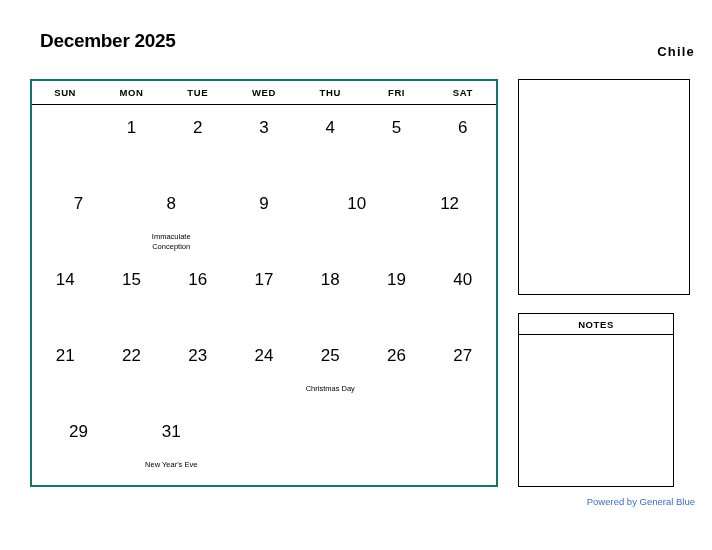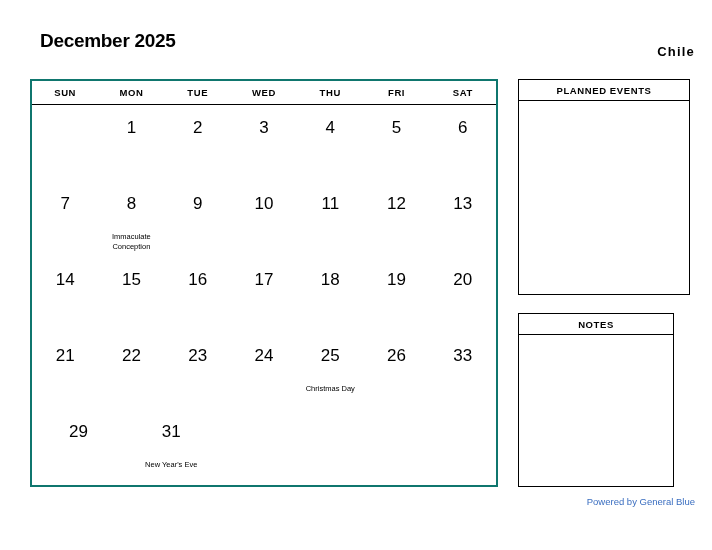--- a/index.html
+++ b/index.html
@@ -216,31 +216,23 @@
         </div>
         <div class="day-cell">
           <span class="day-number">9</span>
 
         </div>
         <div class="day-cell">
           <span class="day-number">10</span>
 
         </div>
         <div class="day-cell">
-          <span class="day-number">11</span>
-
-        </div>
-        <div class="day-cell">
           <span class="day-number">12</span>
 
         </div>
-        <div class="day-cell">
-          <span class="day-number">13</span>
-
-        </div>
       </div>
 
       <div class="week-row">
         <div class="day-cell">
           <span class="day-number">14</span>
 
         </div>
         <div class="day-cell">
           <span class="day-number">15</span>
 
@@ -255,21 +247,21 @@
         </div>
         <div class="day-cell">
           <span class="day-number">18</span>
 
         </div>
         <div class="day-cell">
           <span class="day-number">19</span>
 
         </div>
         <div class="day-cell">
-          <span class="day-number">20</span>
+          <span class="day-number">40</span>
 
         </div>
       </div>
 
       <div class="week-row">
         <div class="day-cell">
           <span class="day-number">21</span>
 
         </div>
         <div class="day-cell">
@@ -286,21 +278,21 @@
         </div>
         <div class="day-cell">
           <span class="day-number">25</span>
           <span class="day-event">Christmas Day</span>
         </div>
         <div class="day-cell">
           <span class="day-number">26</span>
 
         </div>
         <div class="day-cell">
-          <span class="day-number">33</span>
+          <span class="day-number">27</span>
 
         </div>
       </div>
 
       <div class="week-row">
         <div class="day-cell">
           <span class="day-number">29</span>
 
         </div>
         <div class="day-cell">
@@ -318,21 +310,20 @@
         <div class="day-cell">
           
           
         </div>
       </div>
 
     </div>
   </div>
 
   <div class="panel panel-events">
-    <div class="panel-title">PLANNED EVENTS</div>
     <div class="panel-body"></div>
   </div>
 
   <div class="panel panel-notes">
     <div class="panel-title">NOTES</div>
     <div class="panel-body"></div>
   </div>
 
   <div class="footer-link">Powered by General Blue</div>
 

